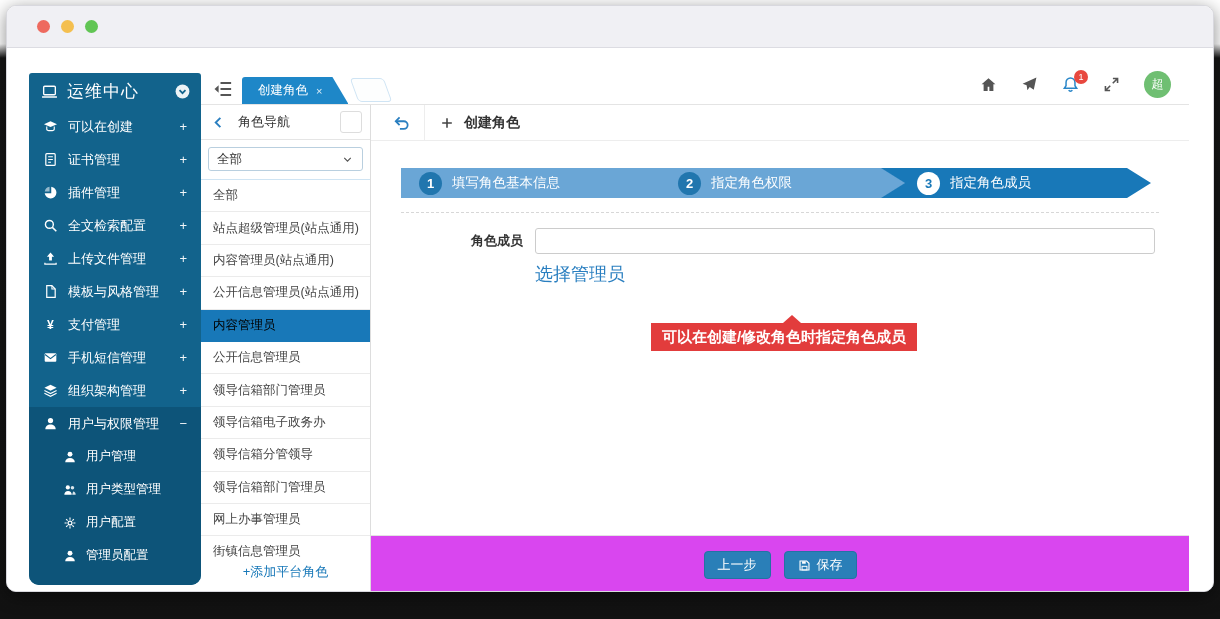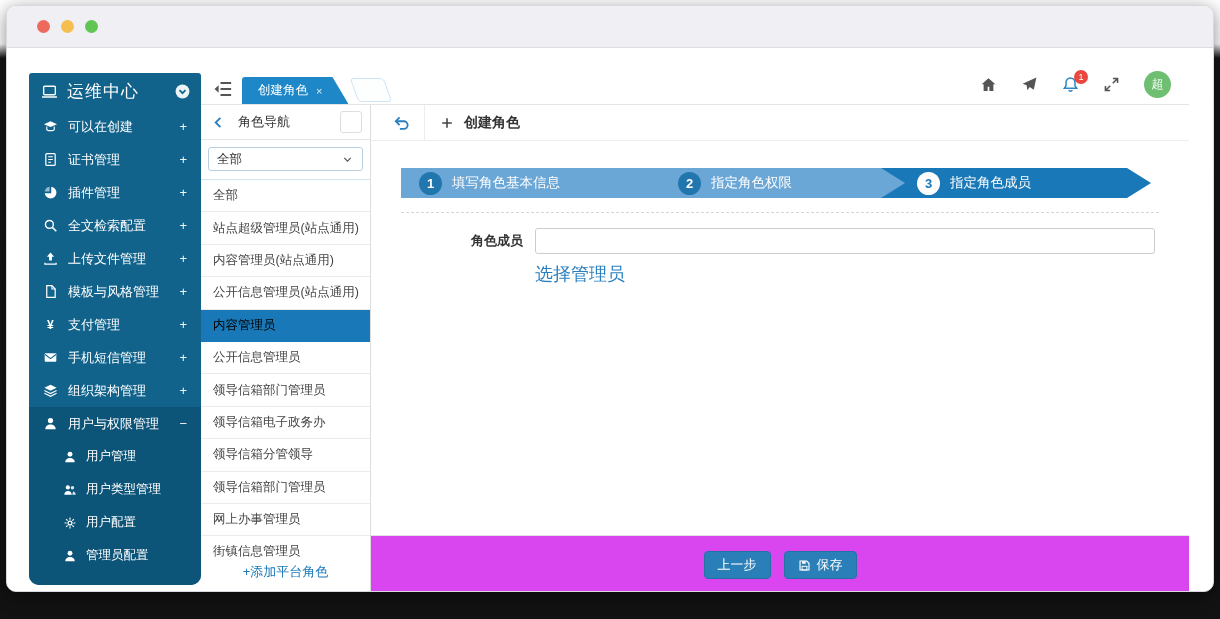--- a/index.html
+++ b/index.html
@@ -423,20 +423,24 @@
         <div class="dashed"></div>
 
         <div class="form-row">
           <label class="form-label">角色成员</label>
           <div class="form-field">
             <input class="form-input" type="text" value="" style="">
             <span class="form-link">选择管理员</span>
           </div>
         </div>
 
+        <div class="tooltip">
+          <span class="arrow"></span>
+          <span>可以在创建/修改角色时指定角色成员</span>
+        </div>
 
         <div class="footer">
           <button class="btn">
             <span>上一步</span>
           </button>
           <button class="btn">
             <span class="sb-ic">
                 <svg viewBox="0 0 16 16" width="100%" height="100%" style="display:block">
                   <path d="M2.5 2.5h8.2l2.8 2.8v8.2H2.5z" fill="none" stroke="currentColor" stroke-width="1.4"></path>
                   <rect x="5" y="9" width="6" height="4.5" fill="none" stroke="currentColor" stroke-width="1.2"></rect>

